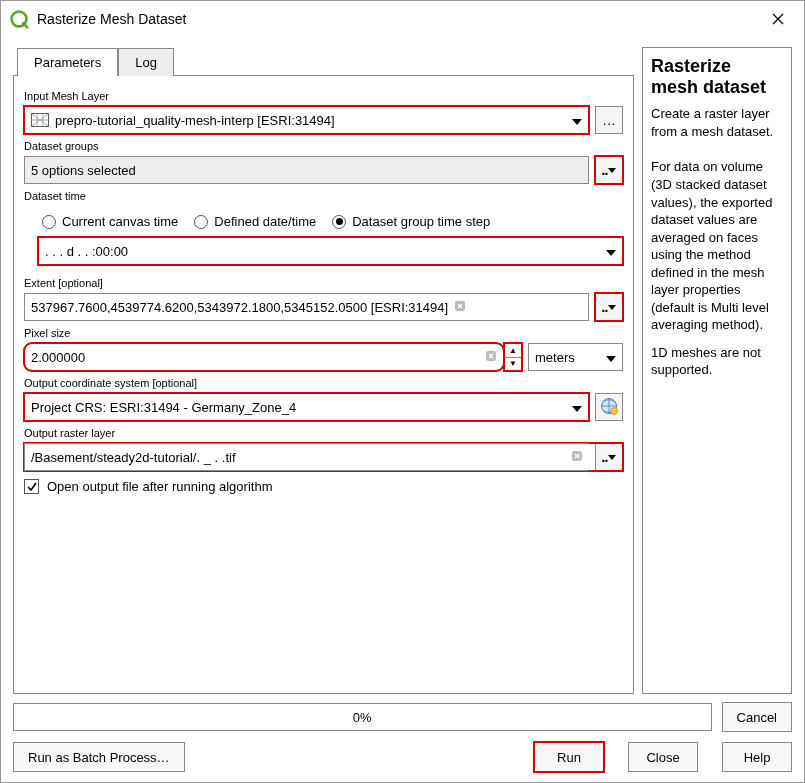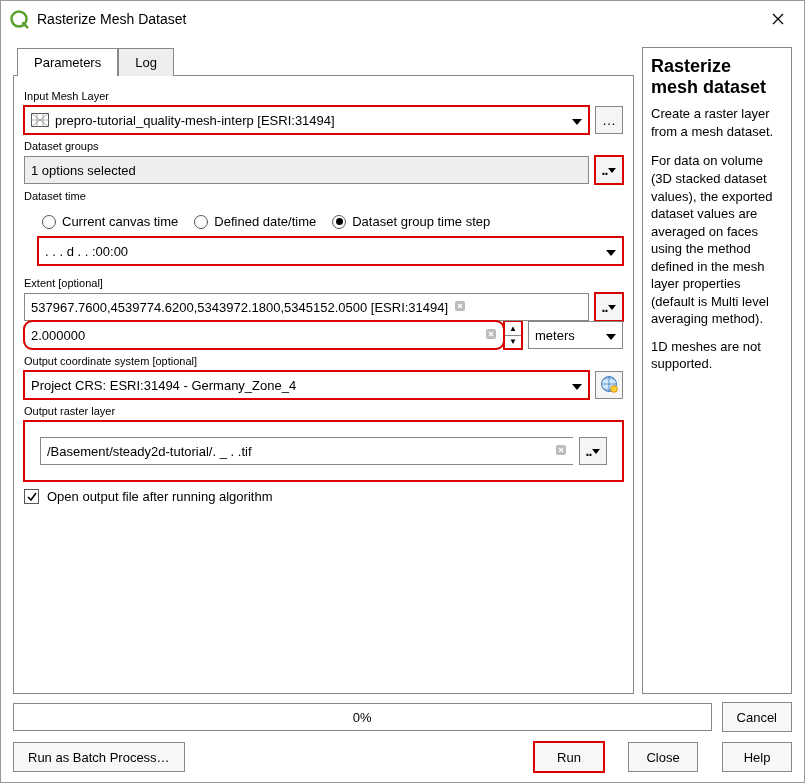--- a/index.html
+++ b/index.html
@@ -250,21 +250,21 @@
                   <path d="M0 0 L5 6 L10 0 Z" fill="#000"></path>
                 </svg>
             </span>
           </div>
           <div class="small-btn">…</div>
         </div>
 
         <div class="fld-label">Dataset groups</div>
         <div class="row">
           <div class="readonly-input">
-            <span>1 options selected</span>
+            <span>5 options selected</span>
           </div>
           <div class="small-btn red-box">
             <span style="display:flex;align-items:center;gap:1px;">
               <span style="letter-spacing:-1px;font-weight:bold;">..</span>
               <svg width="8" height="5" viewBox="0 0 10 6">
                   <path d="M0 0 L5 6 L10 0 Z" fill="#000"></path>
                 </svg>
             </span>
           </div>
         </div>
@@ -309,20 +309,21 @@
           <div class="small-btn red-box">
             <span style="display:flex;align-items:center;gap:1px;">
               <span style="letter-spacing:-1px;font-weight:bold;">..</span>
               <svg width="8" height="5" viewBox="0 0 10 6">
                   <path d="M0 0 L5 6 L10 0 Z" fill="#000"></path>
                 </svg>
             </span>
           </div>
         </div>
 
+        <div class="fld-label">Pixel size</div>
         <div class="row">
           <div class="textinput red-box" style="flex:1;border-radius:8px;">
             <span>2.000000</span>
             <span class="clear-x" style="margin-left:auto;">
               <svg width="12" height="12" viewBox="0 0 12 12">
                   <rect x="1" y="1" width="10" height="10" rx="2" fill="#bbb"></rect>
                   <path d="M4 4 L8 8 M8 4 L4 8" stroke="#fff" stroke-width="1.4"></path>
                 </svg>
             </span>
           </div>
@@ -355,21 +356,21 @@
               <svg viewBox="0 0 24 24">
                   <circle cx="12" cy="12" r="9" fill="#cfe8ff" stroke="#2a6db0" stroke-width="1"></circle>
                   <path d="M3 12 H21 M12 3 V21 M5 7 Q12 2 19 7 M5 17 Q12 22 19 17" stroke="#2a6db0" stroke-width="0.8" fill="none"></path>
                   <circle cx="18" cy="18" r="4" fill="#ffcc33" stroke="#cc8800"></circle>
                 </svg>
             </span>
           </div>
         </div>
 
         <div class="fld-label">Output raster layer</div>
-        <div class="row red-box" style="padding:16px;">
+        <div class="row red-box" style="padding:0;">
           <div class="textinput" style="border-right:none;">
             <span style="overflow:hidden;text-overflow:ellipsis;white-space:nowrap;">/Basement/steady2d-tutorial/. _ . .tif</span>
             <span class="clear-x" style="margin-left:auto;">
               <svg width="12" height="12" viewBox="0 0 12 12">
                   <rect x="1" y="1" width="10" height="10" rx="2" fill="#bbb"></rect>
                   <path d="M4 4 L8 8 M8 4 L4 8" stroke="#fff" stroke-width="1.4"></path>
                 </svg>
             </span>
           </div>
           <div class="small-btn" style="border-left:1px solid #888;">
@@ -389,21 +390,21 @@
               </svg>
           </span>
           <span>Open output file after running algorithm</span>
         </div>
 
       </div>
     </div>
 
     <div class="right-pane">
       <h2>Rasterize mesh dataset</h2>
-      <p style="margin:0 0 12px 0;">Create a raster layer from a mesh dataset.</p>
+      <p style="margin:0 0 18px 0;">Create a raster layer from a mesh dataset.</p>
       <p style="margin:0 0 10px 0;">For data on volume (3D stacked dataset values), the exported dataset values are averaged on faces using the method defined in the mesh layer properties (default is Multi level averaging method).</p>
       <p style="margin:0;">1D meshes are not supported.</p>
     </div>
   </div>
 
   <div class="bottom">
     <div class="row" style="gap:10px;">
       <div class="progress" style="flex:1;">
         <span>0%</span>
       </div>

